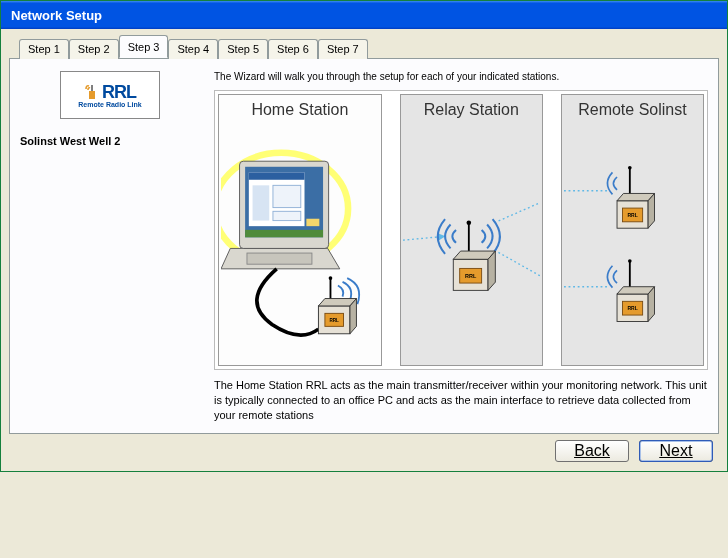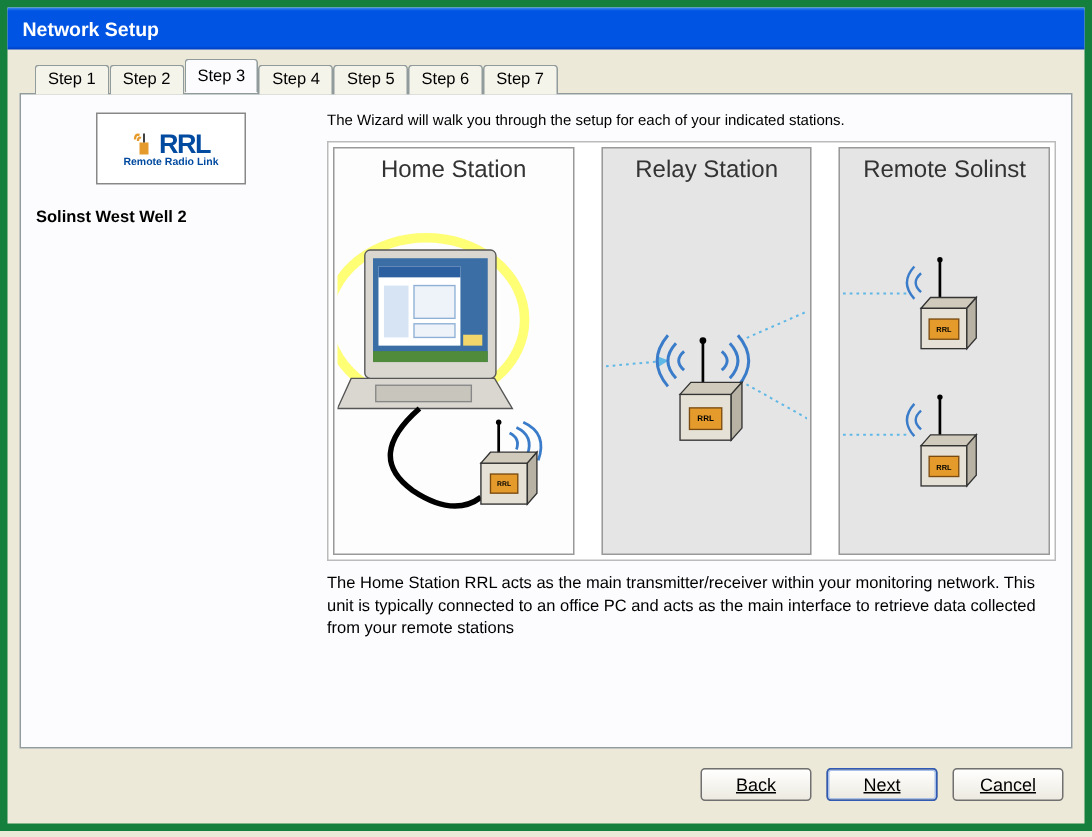--- a/index.html
+++ b/index.html
@@ -6,23 +6,23 @@
   body {
     font-family: Tahoma, Arial, sans-serif;
     font-size: 11px;
     background: #ece9d8;
     width: 728px;
     height: 558px;
     overflow: hidden;
   }
   .window {
     width: 728px;
-    height: 554px;
+    height: 472px;
     background: #ece9d8;
-    border: 5px solid #15803d;
+    border: 1px solid #15803d;
     position: relative;
   }
   .titlebar {
     height: 28px;
     background: linear-gradient(to bottom, #3c8cf0 0%, #0054e3 8%, #0054e3 92%, #003cc0 100%);
     color: #fff;
     font-weight: bold;
     font-size: 13px;
     padding: 5px 10px;
     display: flex;
@@ -164,23 +164,24 @@
     align-items: center;
     gap: 10px;
     padding-right: 6px;
     margin-top: 6px;
   }
   .btn {
     min-width: 74px;
     height: 22px;
     border: 1px solid #707070;
     background: linear-gradient(to bottom, #fff, #eceae0);
-    font-size: 12px;
+    font-size: 16px;
     cursor: pointer;
     border-radius: 3px;
+    text-decoration: underline;
     text-underline-offset: 1px;
     text-decoration-thickness: 0px;
   }
   .btn span.u { text-decoration: underline; }
   .btn.default {
     outline: 1px solid #2f5bb7;
     outline-offset: -1px;
     box-shadow: inset 0 0 0 1px #a8c0e8;
   }
   
@@ -338,16 +339,15 @@
 
         </div>
 
         <div class="desc">The Home Station RRL acts as the main transmitter/receiver within your monitoring network. This unit is typically connected to an office PC and acts as the main interface to retrieve data collected from your remote stations</div>
       </div>
     </div>
 
     <div class="footer">
       <button class="btn"><span class="u">Back</span></button>
       <button class="btn default"><span class="u">Next</span></button>
-      <button class="btn"><span class="u">Cancel</span></button>
     </div>
   </div>
 </div>
 
 </body></html>

